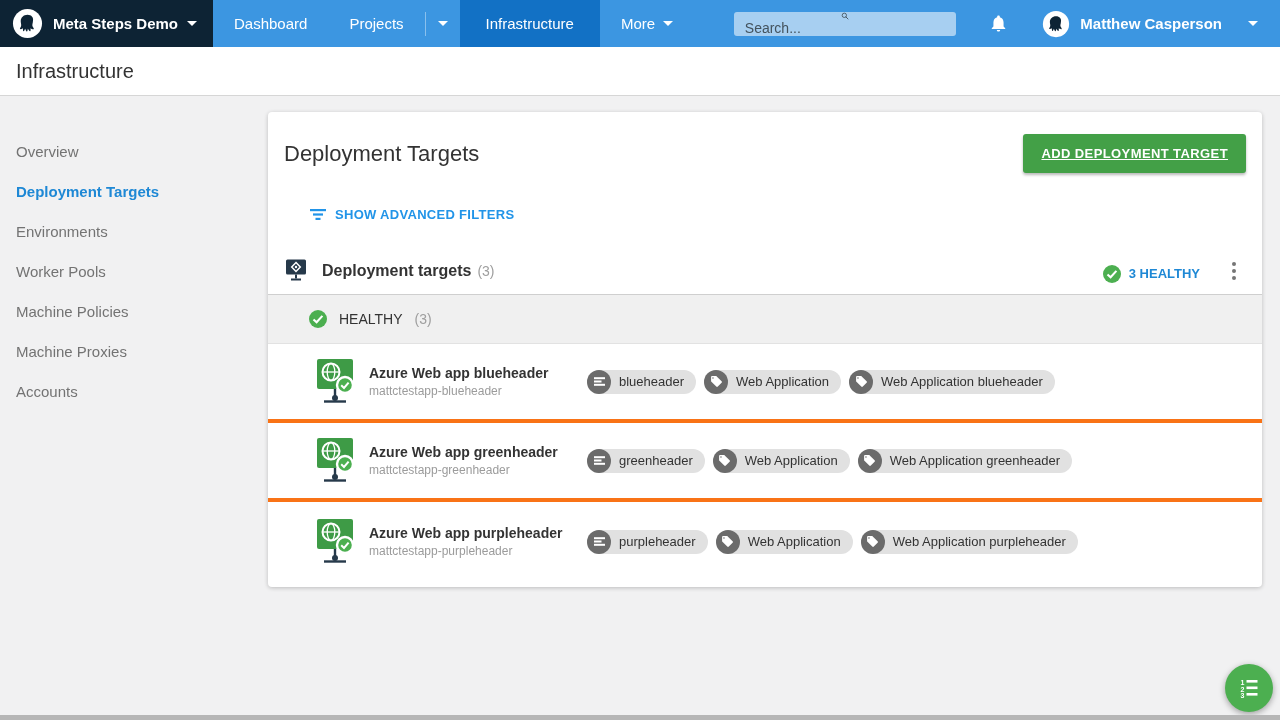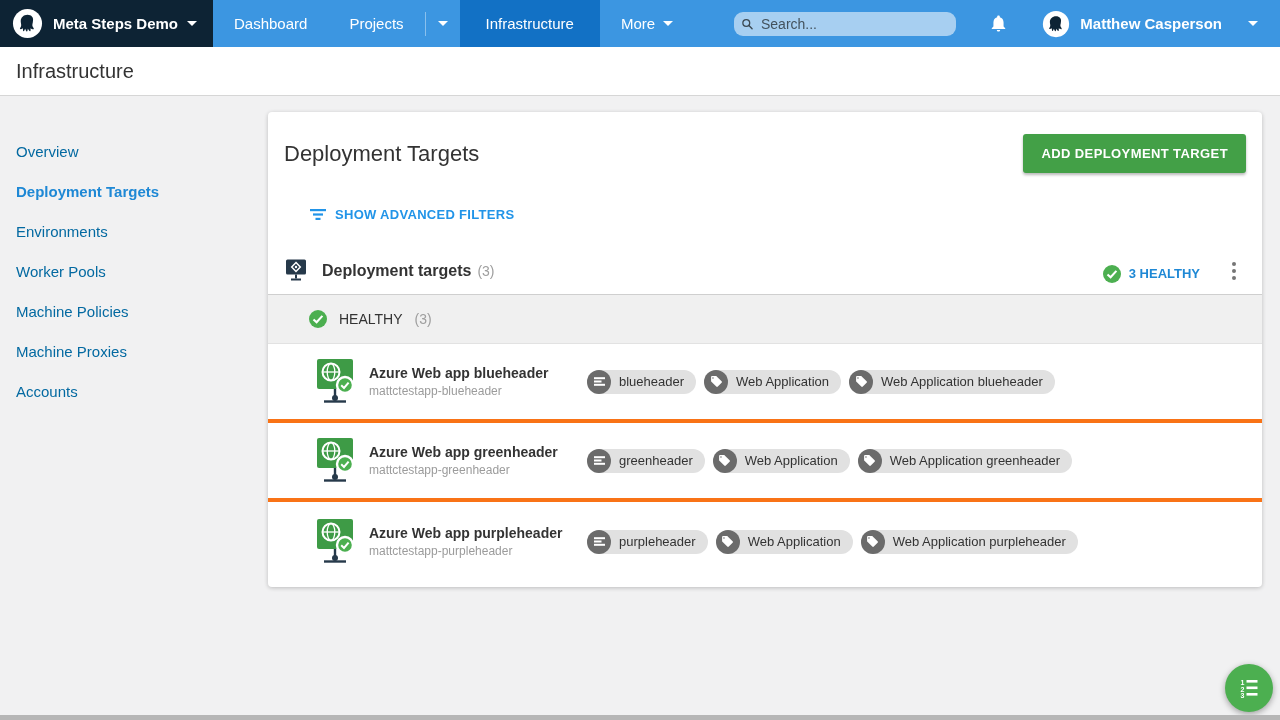--- a/index.html
+++ b/index.html
@@ -12,42 +12,42 @@
   .logo { width:31px; height:31px; flex:none; }
   .brand-name { color:#fff; font-size:15px; font-weight:bold; margin-left:10px; white-space:nowrap; }
   .caret { width:0; height:0; border-left:5px solid transparent; border-right:5px solid transparent; border-top:5px solid #fff; display:inline-block; }
   .brand .caret { margin-left:9px; }
   .nav-tab { display:flex; align-items:center; padding:0 21px; color:#fff; font-size:15px; cursor:pointer; white-space:nowrap; }
   .nav-tab.active { background:#1271c5; padding:0 26px; }
   .nav-divider { width:1px; height:24px; background:rgba(255,255,255,0.4); align-self:center; }
   .nav-caret-btn { display:flex; align-items:center; padding:0 12px; }
   .nav-tab .caret { margin-left:8px; }
   .nav-right { display:flex; align-items:center; margin-left:auto; padding-right:22px; }
-  .nav-search { width:222px; height:24px; background:rgba(255,255,255,0.55); border-radius:9px; display:flex; align-items:center; padding:0 7px; }
+  .nav-search { width:222px; height:24px; background:rgba(255,255,255,0.55); border-radius:3px; display:flex; align-items:center; padding:0 7px;flex-direction:column; }
   .nav-search input { border:none; outline:none; background:transparent; font-size:14px; color:#34424d; width:100%; margin-left:7px; font-family:"Liberation Sans",sans-serif; }
   .nav-search input::placeholder { color:#43525d; opacity:1; }
   .bell { margin-left:33px; display:flex; align-items:center; }
   .avatar { width:28px; height:28px; margin-left:34px; }
   .user-name { color:#fff; font-size:15px; font-weight:bold; margin-left:10px; white-space:nowrap; }
   .nav-right > .caret { margin-left:26px; }
 
   
   .page-header { position:absolute; top:47px; left:0; width:1280px; height:49px; background:#fff; border-bottom:1px solid #d6d6d6; display:flex; align-items:center; padding-left:16px; }
   .page-header h1 { font-size:20px; font-weight:400; color:#333; }
 
   
   .sidebar { position:absolute; top:96px; left:0; width:268px; padding-top:36px; }
-  .side-item { height:40px; line-height:40px; padding-left:16px; font-size:15px; color:#0369a1; cursor:pointer; white-space:nowrap; }
+  .side-item { height:40px; line-height:40px; padding-left:16px; font-size:15px; color:#737373; cursor:pointer; white-space:nowrap; }
   .side-item.active { color:#1e88d5; font-weight:bold; }
 
   
   .card { position:absolute; left:268px; top:112px; width:994px; background:#fff; border-radius:4px; box-shadow:0 1px 4px rgba(0,0,0,0.22); padding-bottom:6px; }
   .card-head { display:flex; justify-content:space-between; align-items:center; padding:22px 16px 6px 16px; }
   .card-title { font-size:22px; font-weight:400; color:#333; }
-  .add-btn { background:#43a047; color:#fff; border:none; font-family:"Liberation Sans",sans-serif; font-size:13px; font-weight:bold; letter-spacing:.4px; padding:12px 18px; border-radius:3px; box-shadow:0 2px 3px rgba(0,0,0,0.28); cursor:pointer; }
+  .add-btn { background:#43a047; color:#fff; border:none; font-family:"Liberation Sans",sans-serif; font-size:13px; font-weight:bold; letter-spacing:.4px; padding:12px 18px; border-radius:3px; box-shadow:0 2px 3px rgba(0,0,0,0.28); cursor:pointer;text-decoration:underline; }
 
   .search-row { display:flex; align-items:center; padding:14px 16px 0 16px; height:56px; }
   .search-wrap { position:relative; width:250px; border-bottom:1px solid #adadad; }
   .search-wrap input { border:none; outline:none; width:100%; font-size:15px; padding:6px 22px 8px 0; color:#333; font-family:"Liberation Sans",sans-serif; }
   .search-wrap input::placeholder { color:#9b9b9b; opacity:1; }
   .search-progress { position:absolute; bottom:-1px; left:38%; width:23%; height:2px; background:#2194e8; }
   .spinner { position:absolute; right:2px; top:5px; width:13px; height:13px; border:2px solid #9a9a9a; border-left-color:transparent; border-bottom-color:transparent; border-radius:50%; transform:rotate(-25deg); }
   .filters-link { display:flex; align-items:center; margin-left:26px; color:#2194e8; font-size:13px; font-weight:bold; letter-spacing:.3px; cursor:pointer; gap:9px; white-space:nowrap; }
 
   .section-row { margin-top:12px; height:48px; display:flex; align-items:center; padding:0 16px; border-bottom:1px solid #cfcfcf; }

